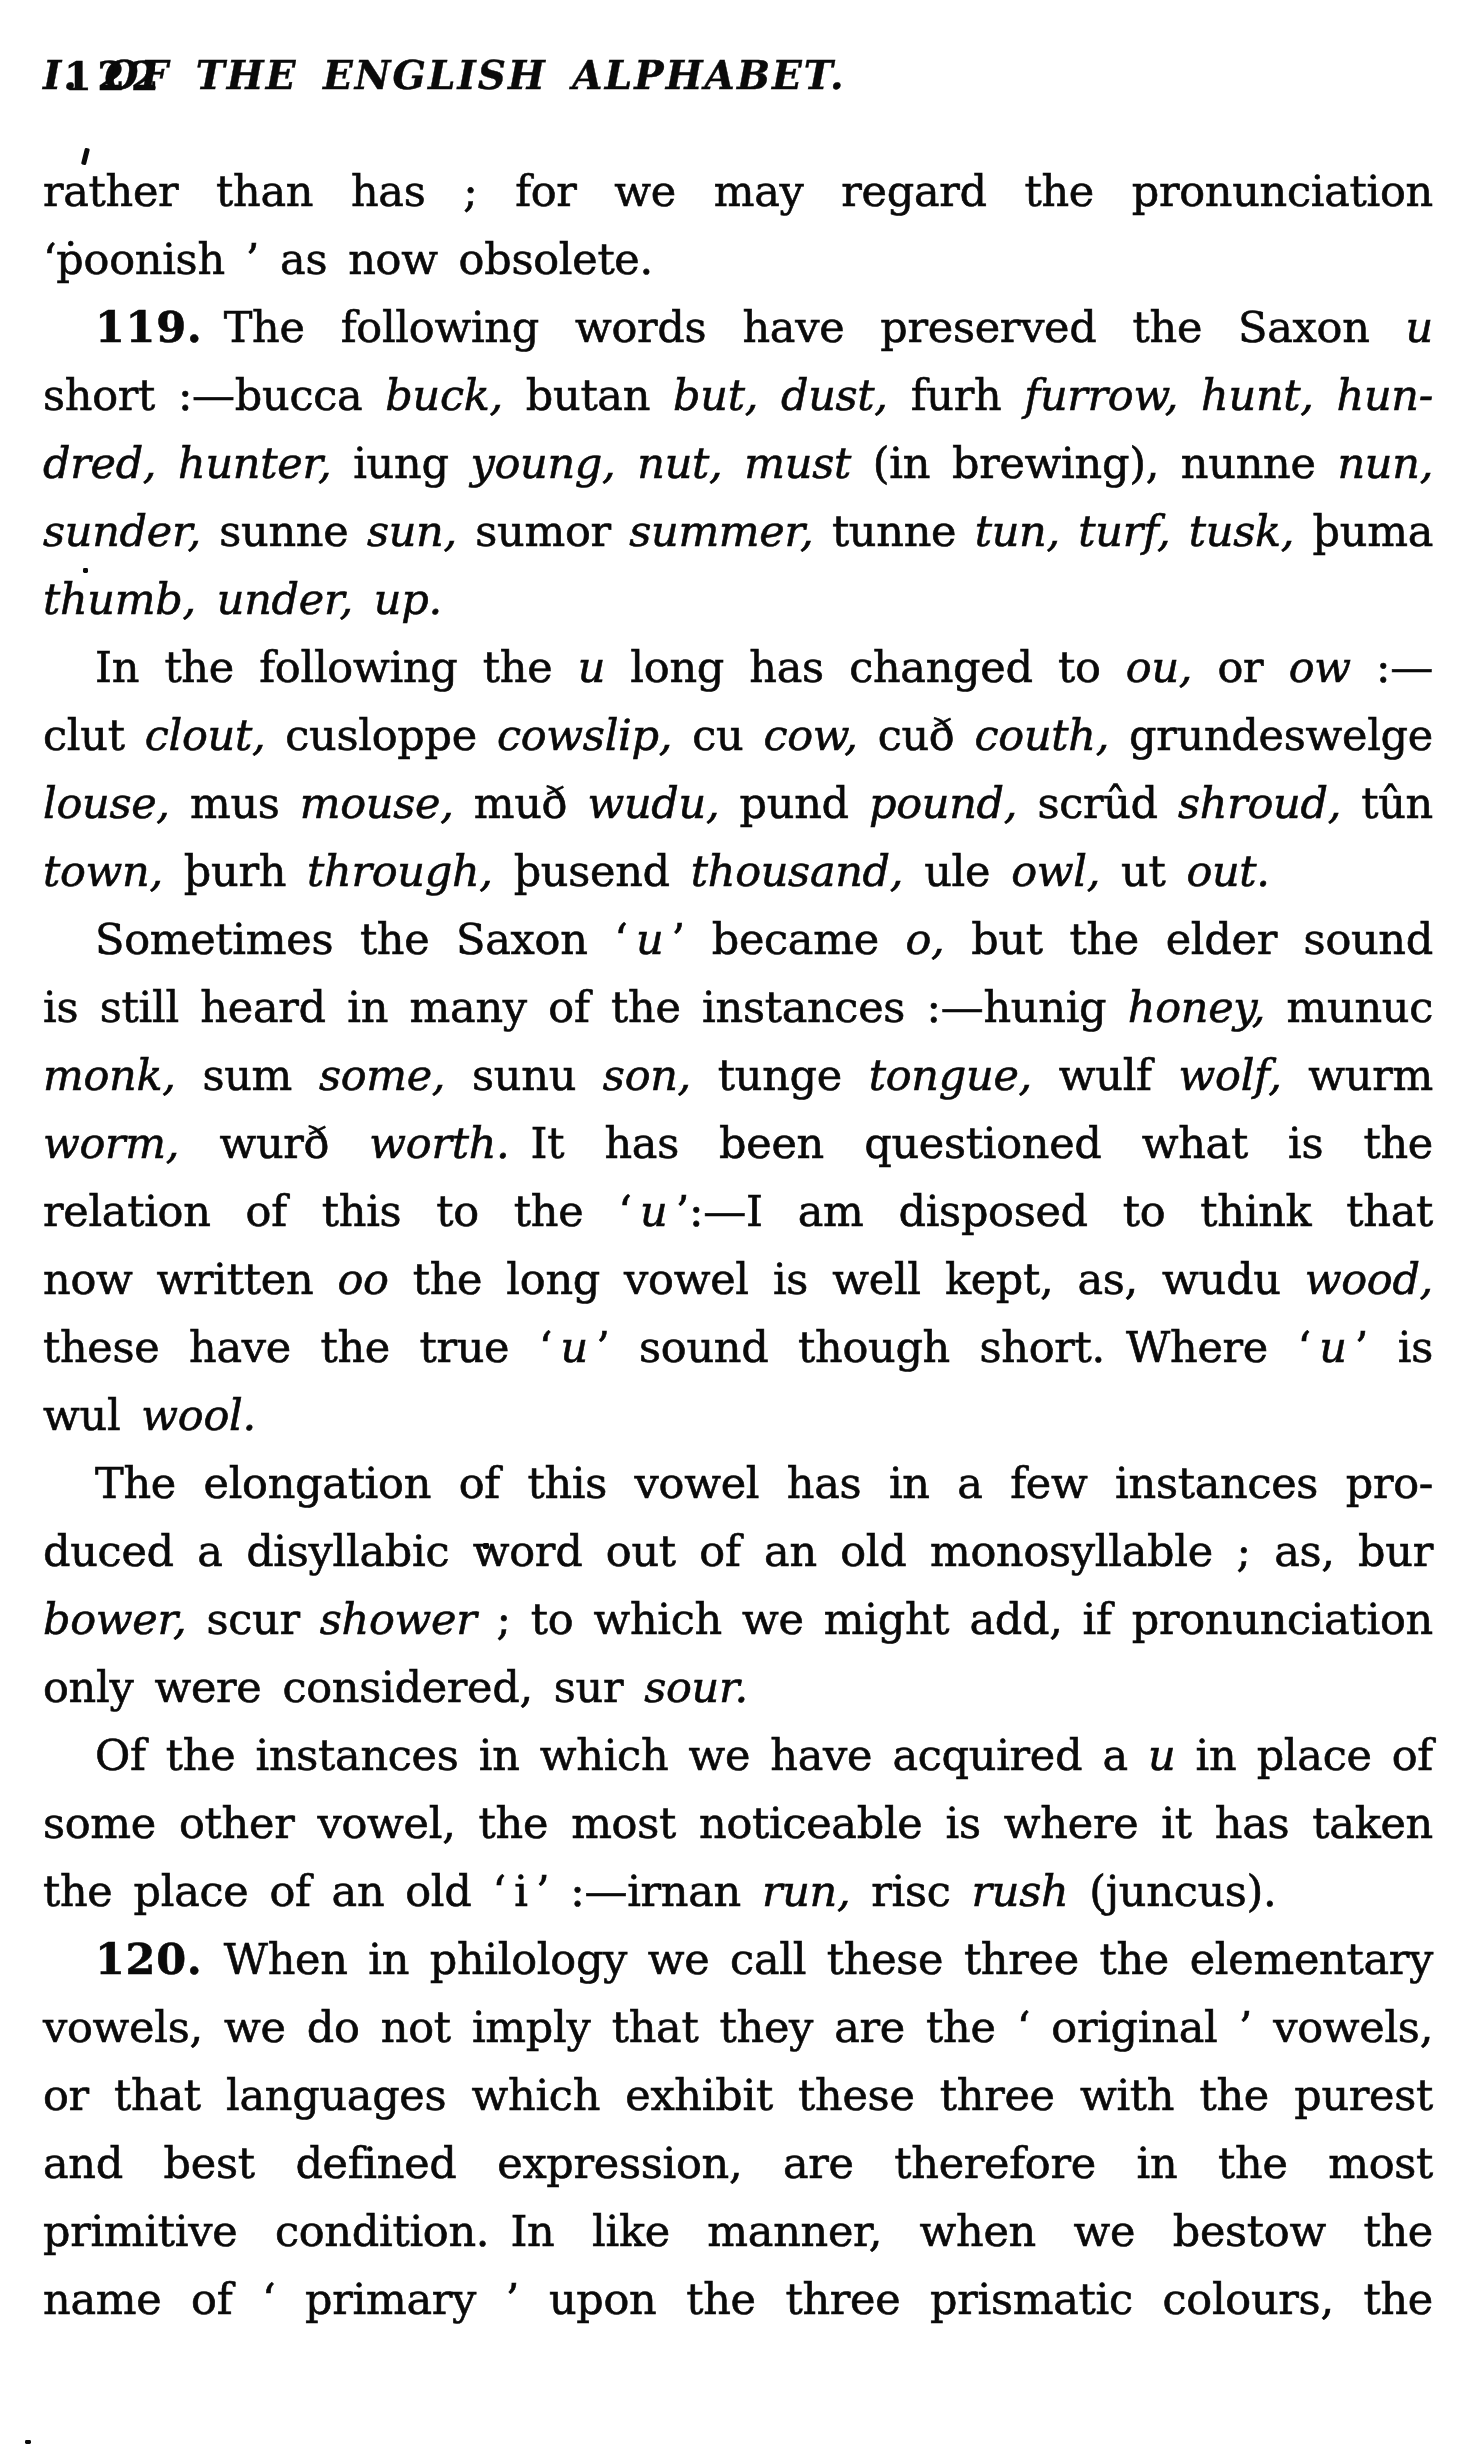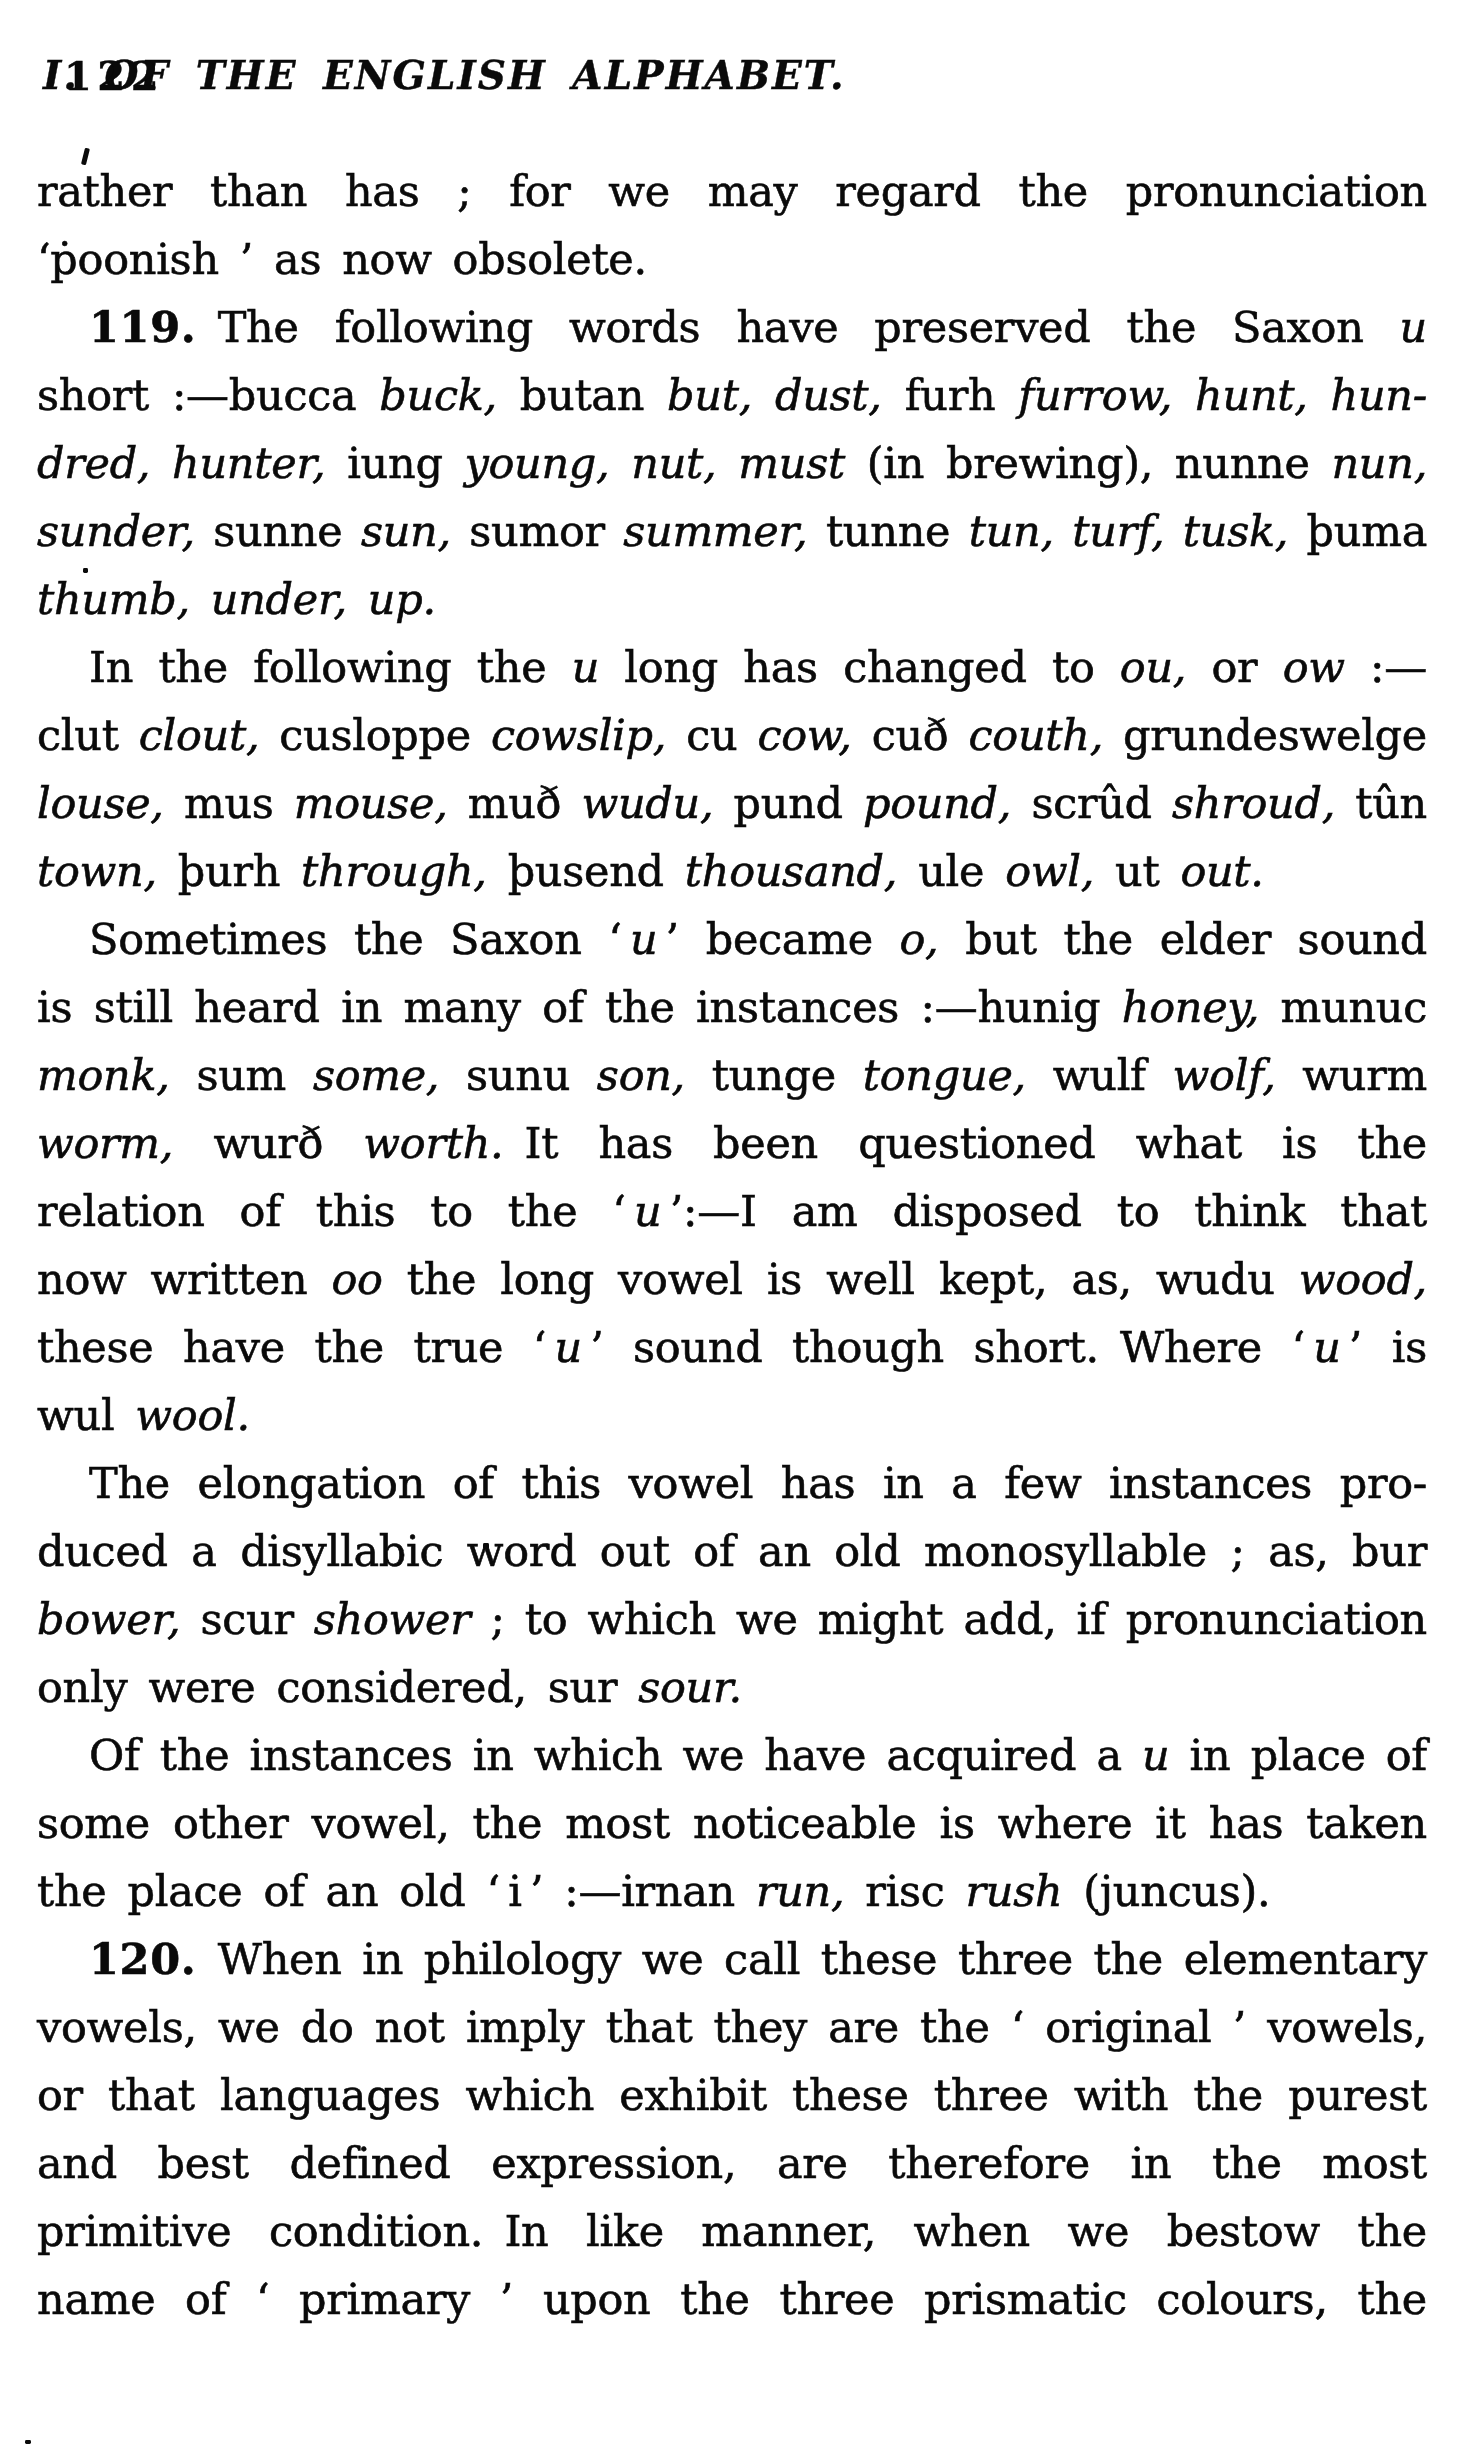--- a/index.html
+++ b/index.html
@@ -23,21 +23,21 @@
     -webkit-text-stroke:0.4px #0a0a0a;
   }
   .runhead{
     display:block; 
     font-size:39px; font-weight:bold; font-style:italic;
     letter-spacing:2.1px; word-spacing:9.7px;
     -webkit-text-stroke:0.4px #0a0a0a;
   }
   .content{
     position:absolute;
-    left:37px; top:157px;
+    left:43px; top:157px;
     width:1390px;
   }
   .line{
     font-size:43px;
     line-height:68px;
     height:68px;
     letter-spacing:-0.3px;
     word-spacing:7.6px;
     white-space:nowrap;
     -webkit-text-stroke:0.6px #0a0a0a;

